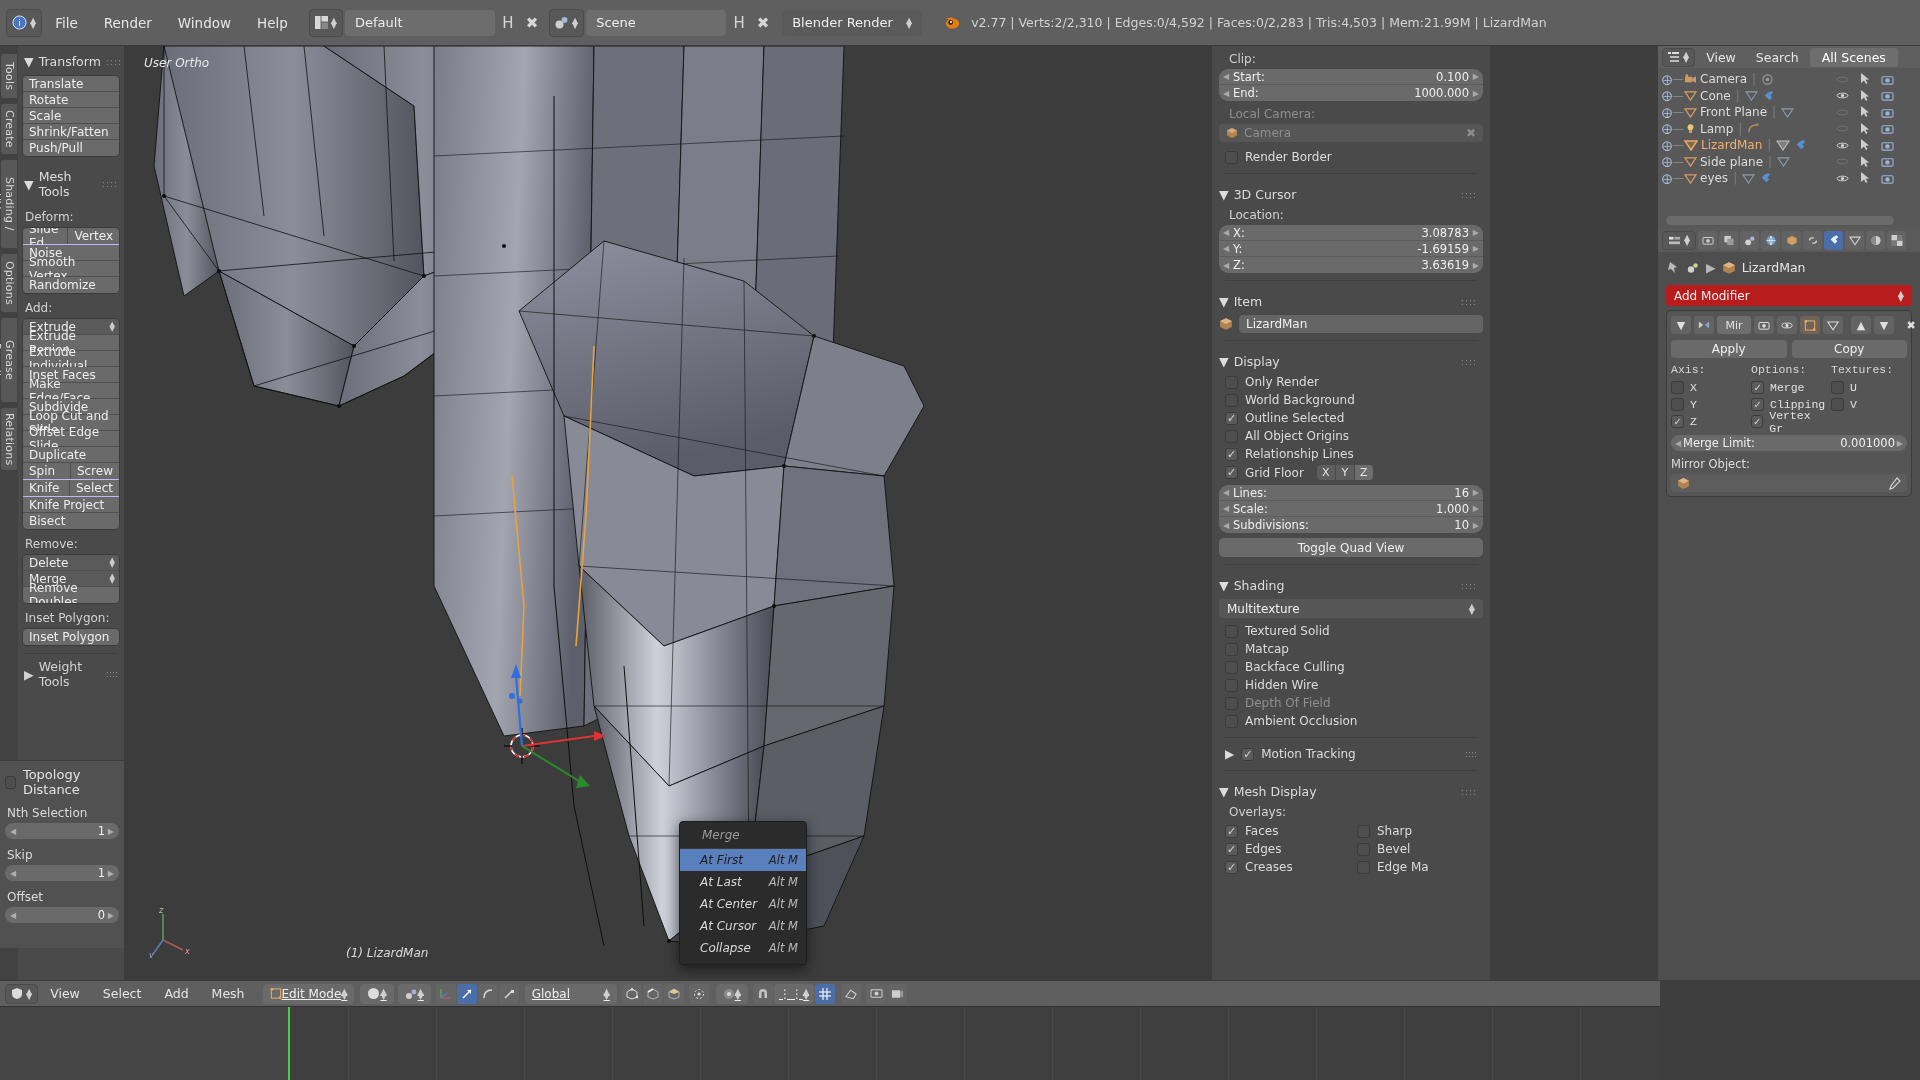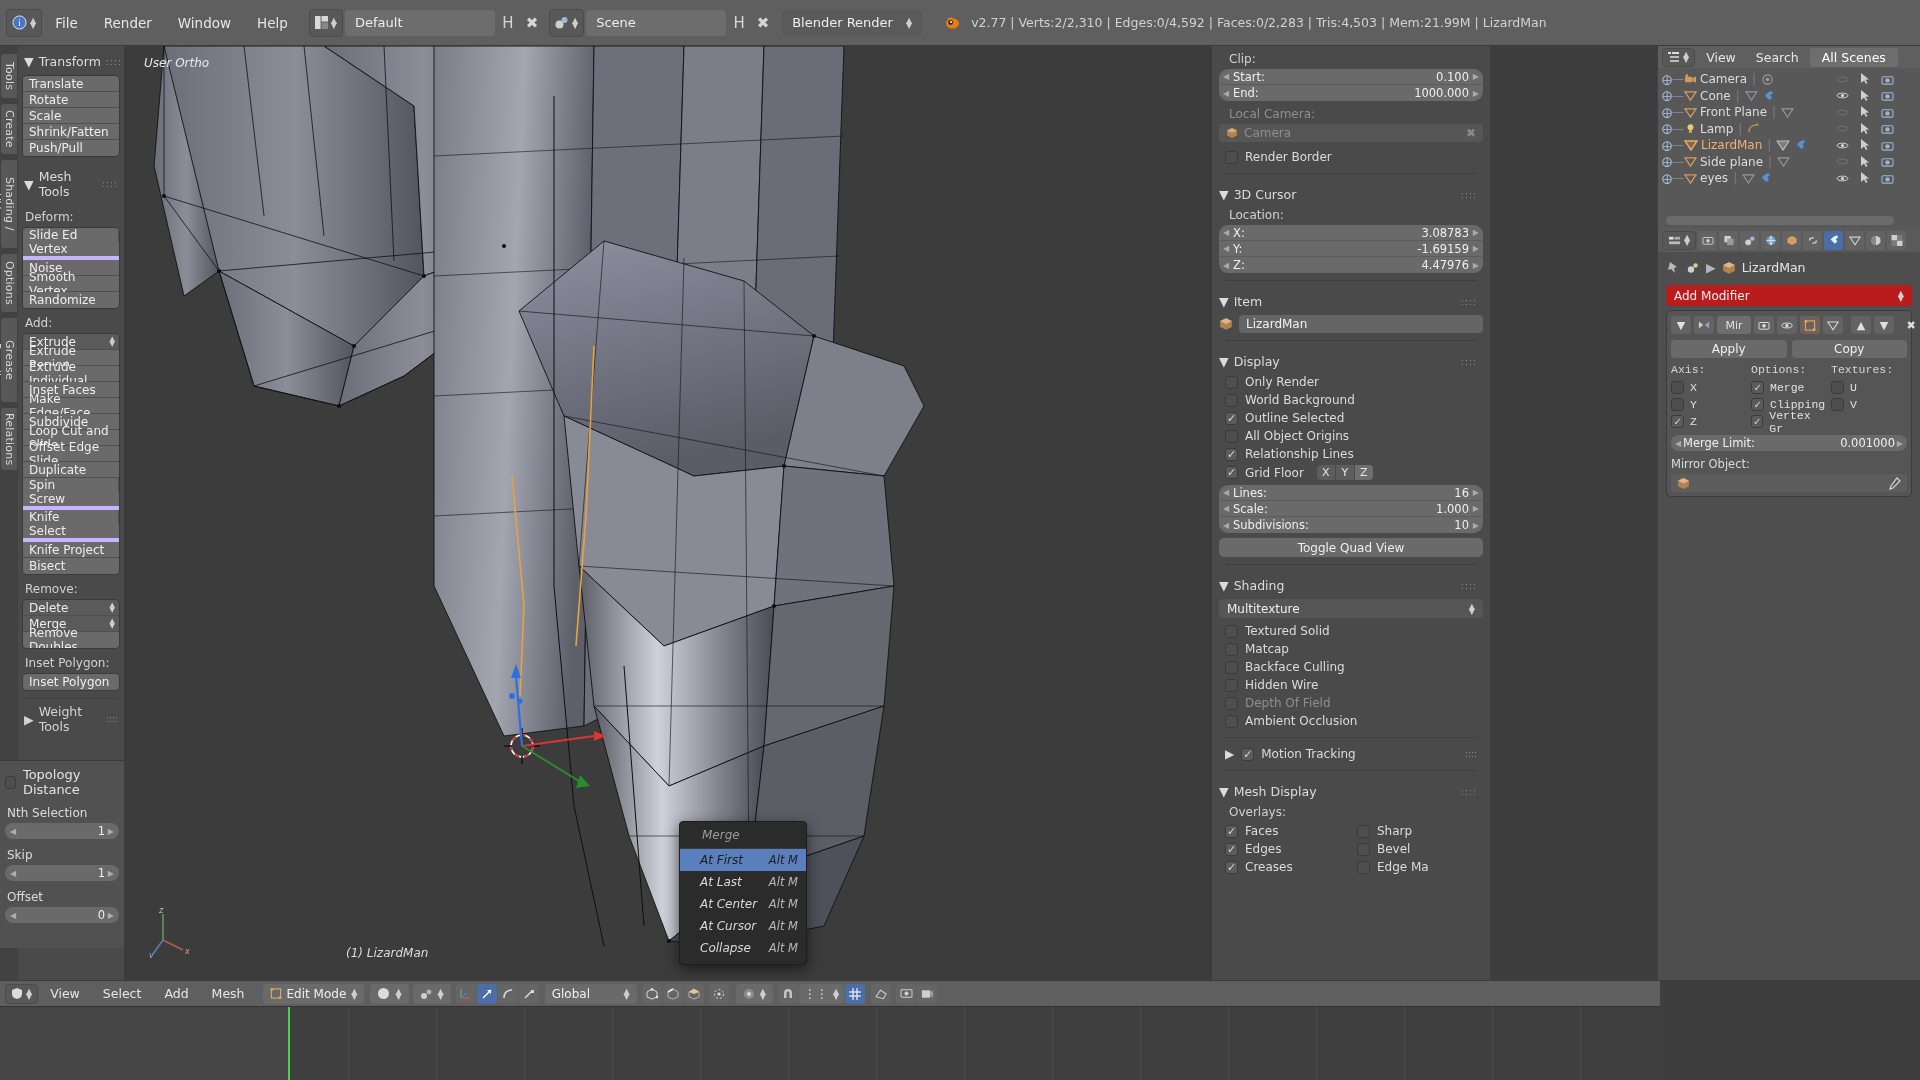--- a/index.html
+++ b/index.html
@@ -61,21 +61,21 @@
   }
   .ts-header .dots { margin-left:auto; color:#8e8e8e; font-size:9px; letter-spacing:1px;}
   .ts-grp { border:1px solid #3b3b3b; border-radius:5px; overflow:hidden; margin-bottom:2px;}
   .ts-btn {
     background:#6a6a6a; color:#eee; font-size:12px; height:16px;
     display:flex; align-items:center; padding:0 6px;
     border-bottom:1px solid #4f4f4f; position:relative;
   }
   .ts-btn:last-child { border-bottom:none; }
   .ts-btn.dark { background:#5a5a5a; }
-  .ts-row { display:flex; border-bottom:4px solid #c4b5fd;flex-direction:column; }
+  .ts-row { display:flex; border-bottom:1px solid #c4b5fd; }
   .ts-row:last-child { border-bottom:none; }
   .ts-row .ts-btn { flex:1; border-bottom:none; border-right:1px solid #4f4f4f; }
   .ts-row .ts-btn:last-child { border-right:none; }
   .ts-label { color:#d2d2d2; font-size:12px; padding:5px 3px 3px 3px; }
   .ts-arrows { position:absolute; right:4px; display:flex; flex-direction:column; line-height:5px; font-size:7px; color:#cfcfcf;}
   .ts-sep { border-top:1px solid #3f3f3f; margin:7px 2px 0 2px; }
   .ts-collapsed { display:flex; align-items:center; gap:5px; color:#d3d3d3; font-size:12.5px; padding:5px 2px;}
 
   
   .oppanel {
@@ -224,21 +224,21 @@
 
   
   .bottombar {
     position:absolute; left:0; top:980px; width:1660px; height:26px;
     background:#5f5f5f; display:flex; align-items:center; padding:0 5px; gap:1px;
     border-top:1px solid #3a3a3a;
   }
   .bb-menu { padding:0 11px; height:20px; display:flex; align-items:center; font-size:12.5px; color:#e6e6e6;}
   .bb-combo {
     height:20px; background:#6a6a6a; border-radius:4px; display:flex; align-items:center;
-    padding:0 7px; gap:5px; font-size:12px; color:#efefef;
+    padding:0 7px; font-size:12px; color:#efefef;text-decoration:underline;
   }
   .bb-btn {
     width:20px; height:20px; background:#656565; border-radius:3px;
     display:flex; align-items:center; justify-content:center; font-size:11px; color:#ddd;
   }
   .bb-btn.on { background:#4c6ea8; }
   .bb-grp { display:flex; gap:1px; margin-left:4px; }
   .timeline {
     position:absolute; left:0; top:1006px; width:1660px; height:74px; background:#3f3f3f;
     border-top:1px solid #333;
@@ -652,21 +652,21 @@
         </div>
         <div class="np-field">
           <span class="la">◀</span>
           <span>Y:</span>
           <span class="v">-1.69159</span>
           <span class="ra">▶</span>
         </div>
         <div class="np-field">
           <span class="la">◀</span>
           <span>Z:</span>
-          <span class="v">4.47976</span>
+          <span class="v">3.63619</span>
           <span class="ra">▶</span>
         </div>
       </div>
 
       <div class="np-hr"></div>
       <div class="np-head" style="padding-left:0">
         <span>▼</span>
         <span>Item</span>
         <span class="dots">::::</span>
       </div>

